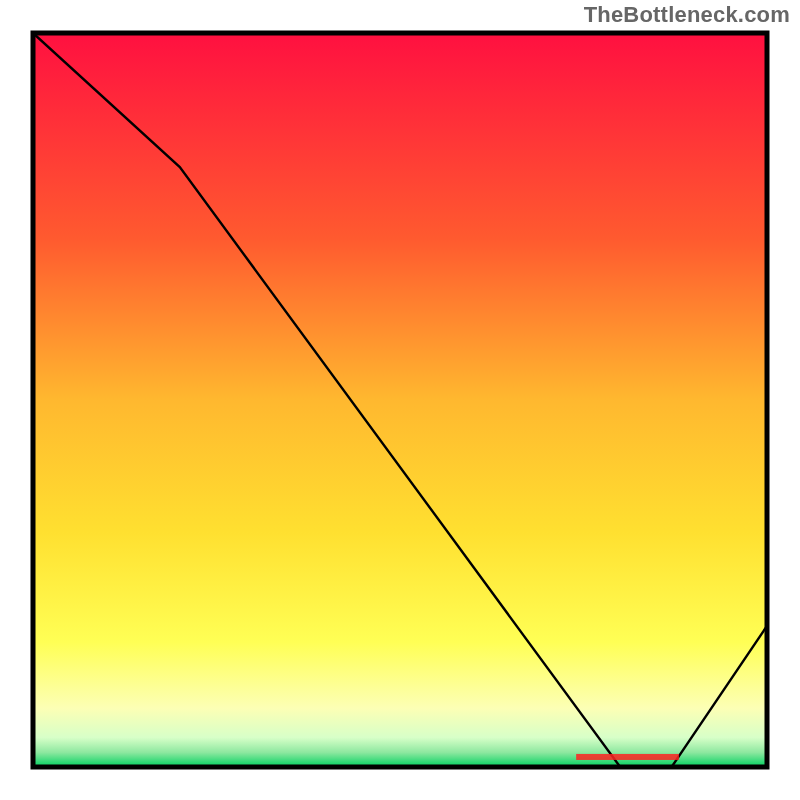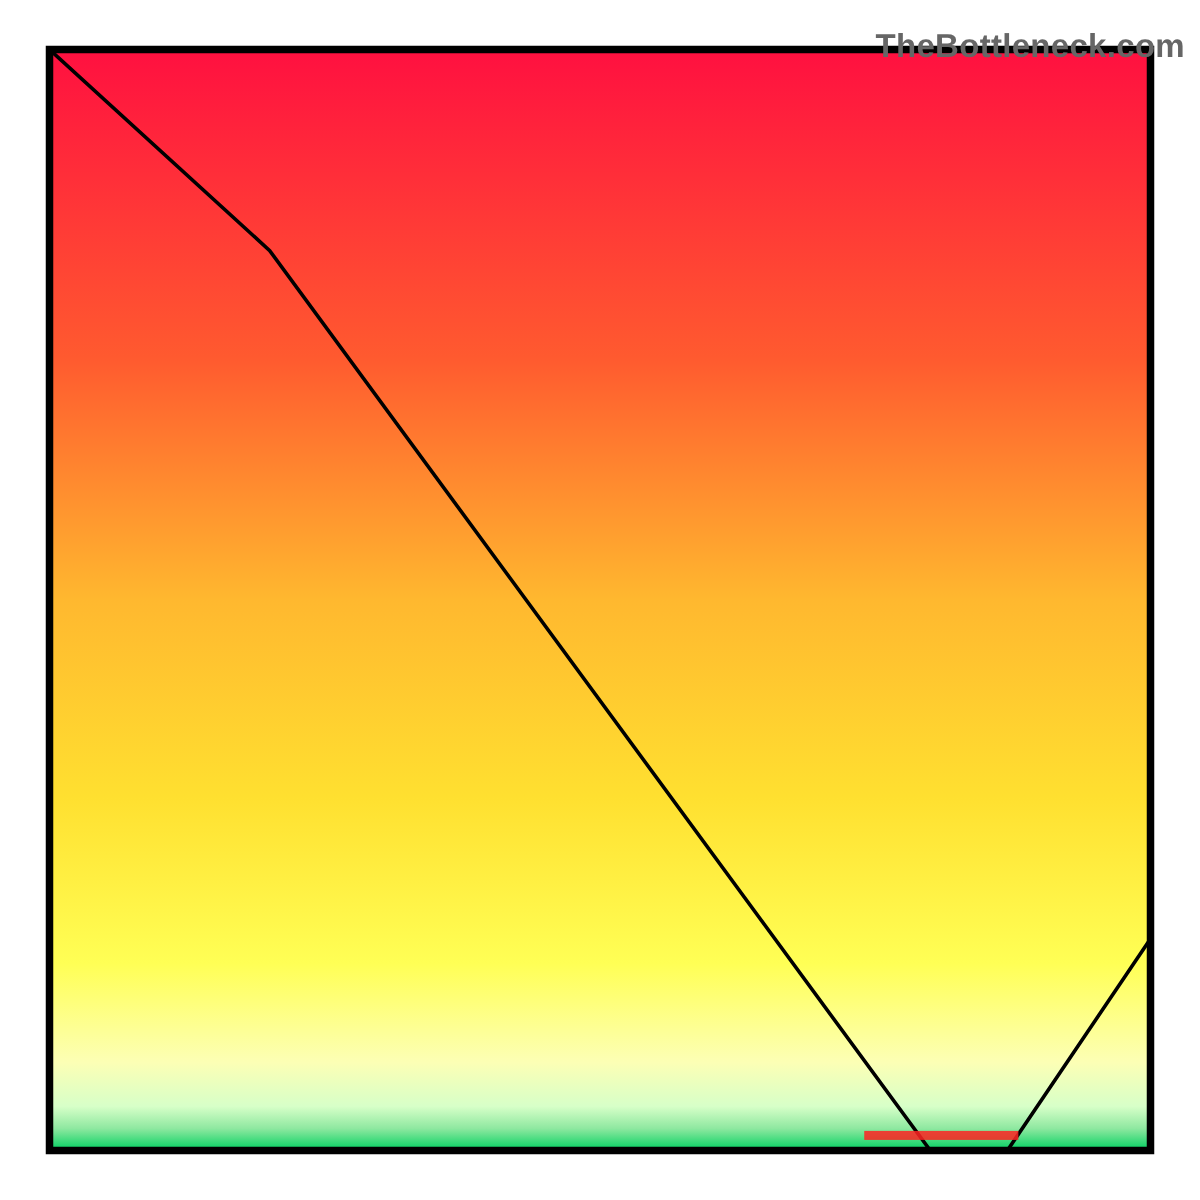--- a/index.html
+++ b/index.html
@@ -11,21 +11,21 @@
     font-family: Arial, Helvetica, sans-serif;
     overflow: hidden;
   }
   .wrap {
     position: relative;
     width: 800px;
     height: 800px;
   }
   .watermark {
     position: absolute;
-    top: 18px;
+    top: 2px;
     right: 10px;
     font-size: 22px;
     font-weight: bold;
     color: #666666;
     letter-spacing: 0.2px;
     z-index: 10;
   }
   .plot-outer {
     position: absolute;
     left: 28px;

